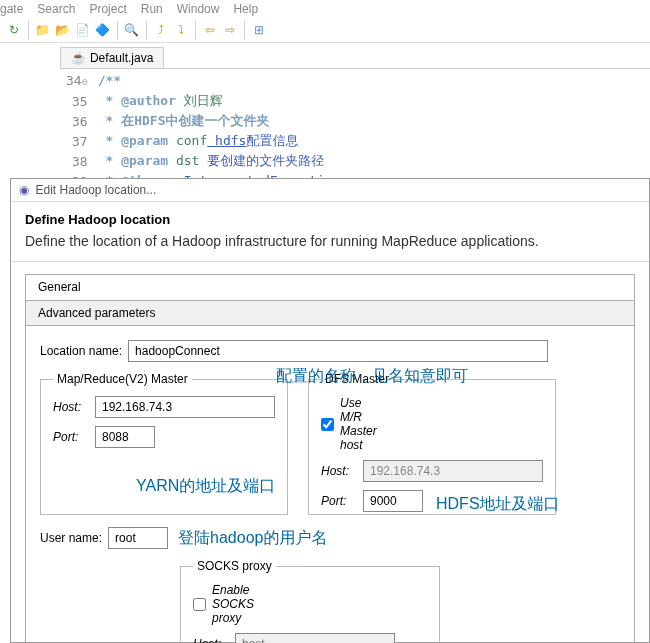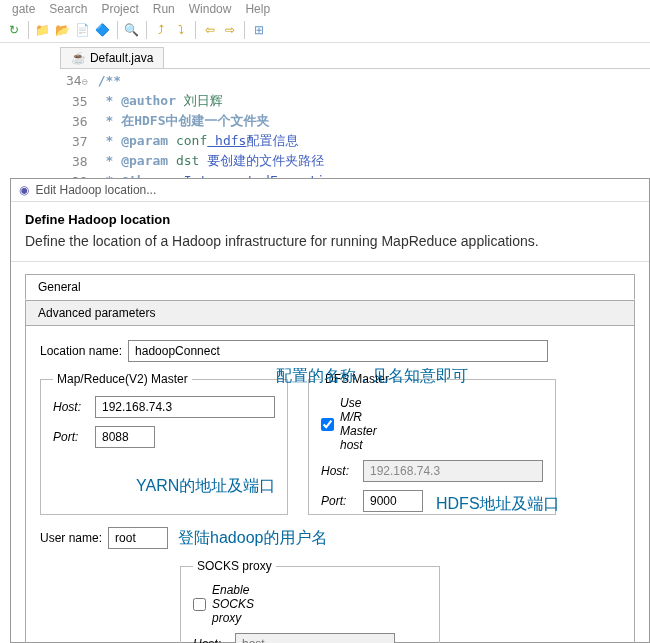--- a/index.html
+++ b/index.html
@@ -9,21 +9,21 @@
       background: #fff;
       color: #000;
       width: 650px;
       height: 643px;
       overflow: hidden;
       position: relative;
     }
     .menubar {
       display: flex;
       gap: 14px;
-      padding: 2px 12px;
+      padding: 2px 0;
       color: #888;
       font-size: 12px;
     }
     .toolbar {
       display: flex;
       align-items: center;
       gap: 4px;
       padding: 3px 6px;
       border-bottom: 1px solid #ddd;
     }

